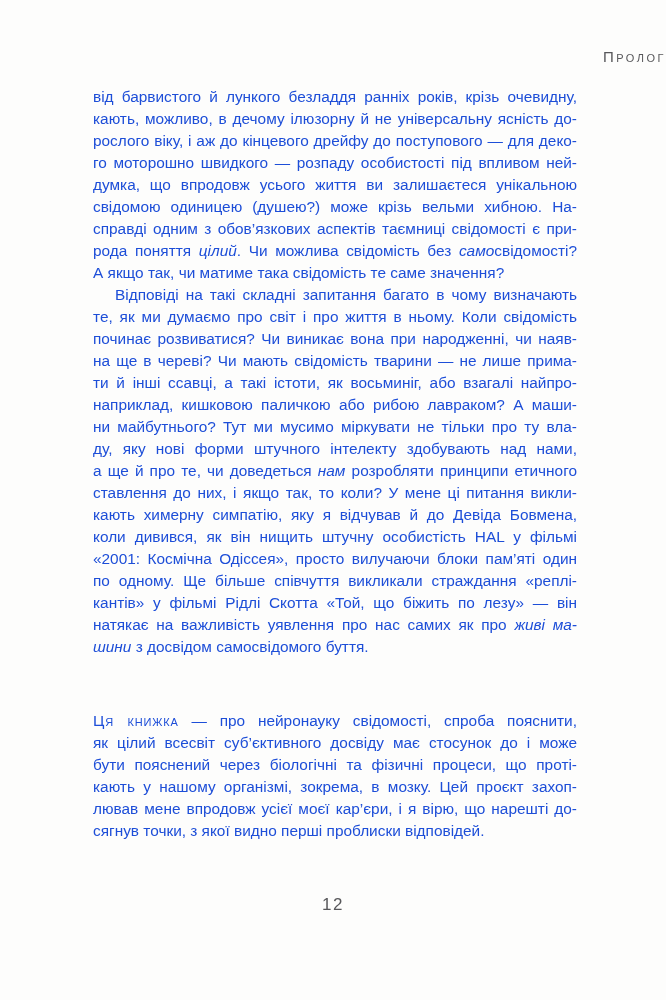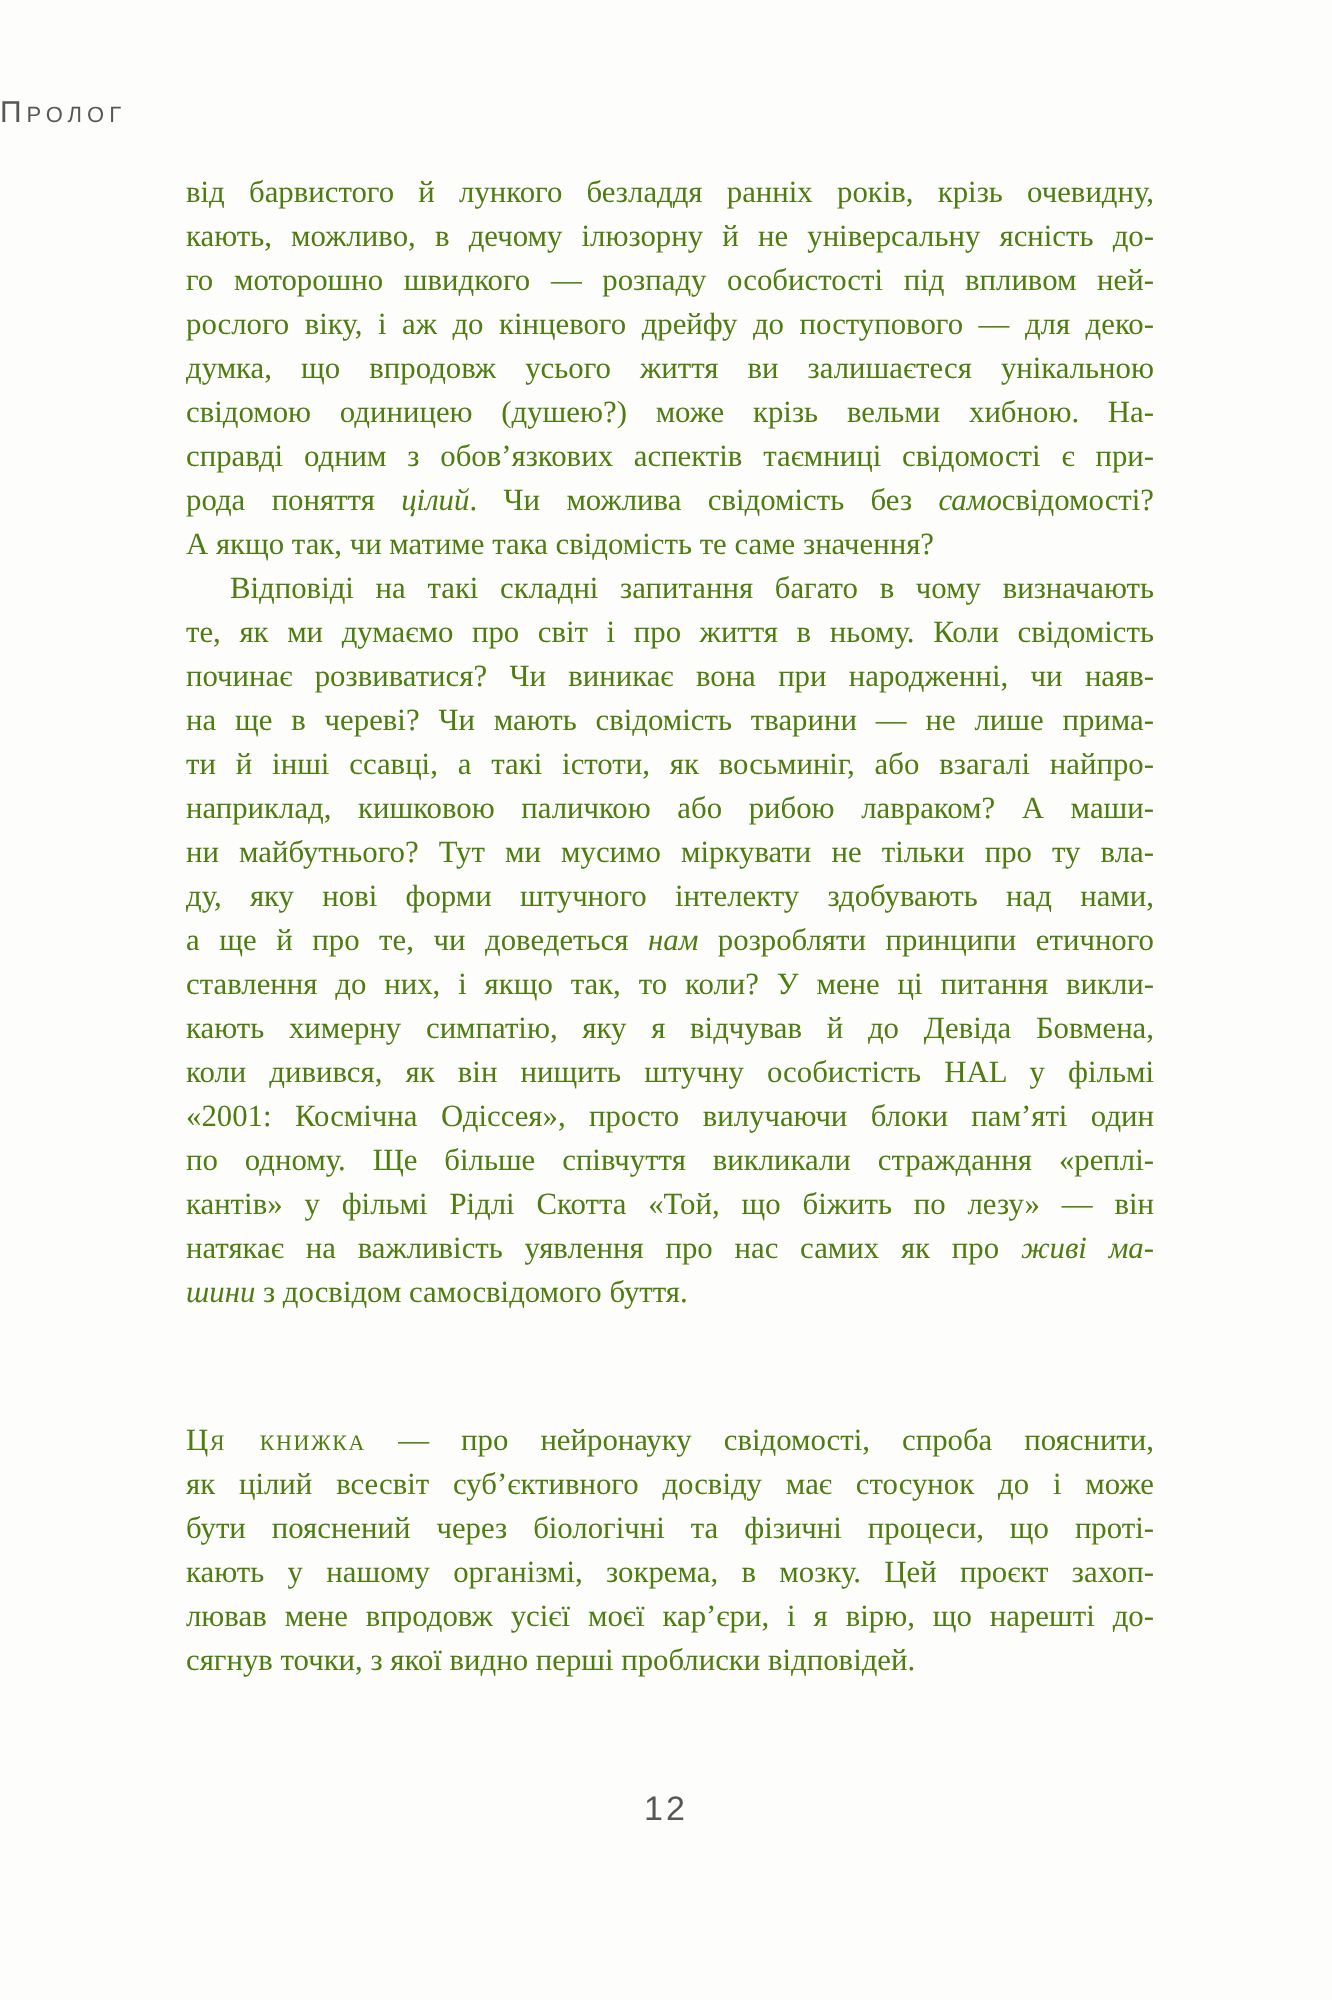--- a/index.html
+++ b/index.html
@@ -12,36 +12,36 @@
     width: 666px;
     height: 1000px;
     background: #fdfdfc;
     overflow: hidden;
   }
   .running-header {
     position: absolute;
     top: 48px;
     left: 0;
     right: 0;
-    text-align: left;
+    text-align: right;
     font-family: "Liberation Sans", sans-serif;
     font-variant-caps: small-caps;
     font-size: 15px;
     letter-spacing: 2.5px;
     color: #57575a;
   }
   .body-text {
     position: absolute;
     left: 93px;
     top: 86px;
     width: 484px;
-    font-family: Liberation Serif, serif;
+    font-family: Liberation Sans, sans-serif;
     font-size: 15.4px;
     line-height: 22px;
-    color: #4d7c0f;
+    color: #1d4ed8;
   }
   .paragraph { margin: 0; }
   .paragraph.section-break { margin-top: 52px; }
   .line {
     text-align: justify;
     text-align-last: justify;
     height: 22px;
   }
   .line.last {
     text-align-last: left;
@@ -69,22 +69,22 @@
 </head>
 <body>
 
 <div class="page">
   <div class="running-header">Пролог</div>
 
   <div class="body-text">
       <div class="paragraph">
         <div class="line"><span>від барвистого й лункого безладдя ранніх років, крізь очевидну,</span></div>
         <div class="line"><span>кають, можливо, в дечому ілюзорну й не універсальну ясність до-</span></div>
+        <div class="line"><span>рослого віку, і аж до кінцевого дрейфу до поступового — для деко-</span></div>
         <div class="line"><span>го моторошно швидкого — розпаду особистості під впливом ней-</span></div>
-        <div class="line"><span>рослого віку, і аж до кінцевого дрейфу до поступового — для деко-</span></div>
         <div class="line"><span>думка, що впродовж усього життя ви залишаєтеся унікальною</span></div>
         <div class="line"><span>свідомою одиницею (душею?) може крізь вельми хибною. На-</span></div>
         <div class="line"><span>справді одним з обов’язкових аспектів таємниці свідомості є при-</span></div>
         <div class="line"><span>рода поняття </span><span class="i">цілий</span><span>. Чи можлива свідомість без </span><span class="i">само</span><span>свідомості?</span></div>
         <div class="line last"><span>А якщо так, чи матиме така свідомість те саме значення?</span></div>
       </div>
       <div class="paragraph">
         <div class="line indent"><span>Відповіді на такі складні запитання багато в чому визначають</span></div>
         <div class="line"><span>те, як ми думаємо про світ і про життя в ньому. Коли свідомість</span></div>
         <div class="line"><span>починає розвиватися? Чи виникає вона при народженні, чи наяв-</span></div>

